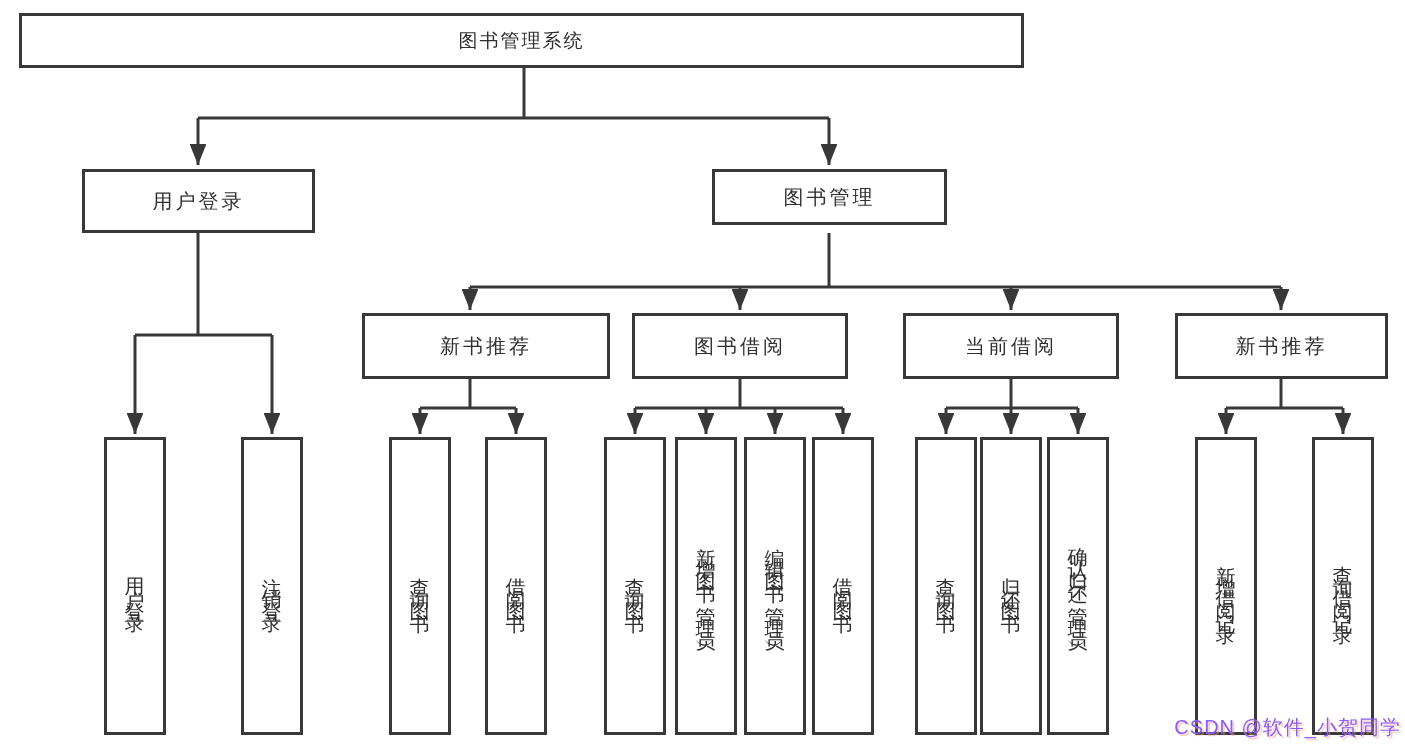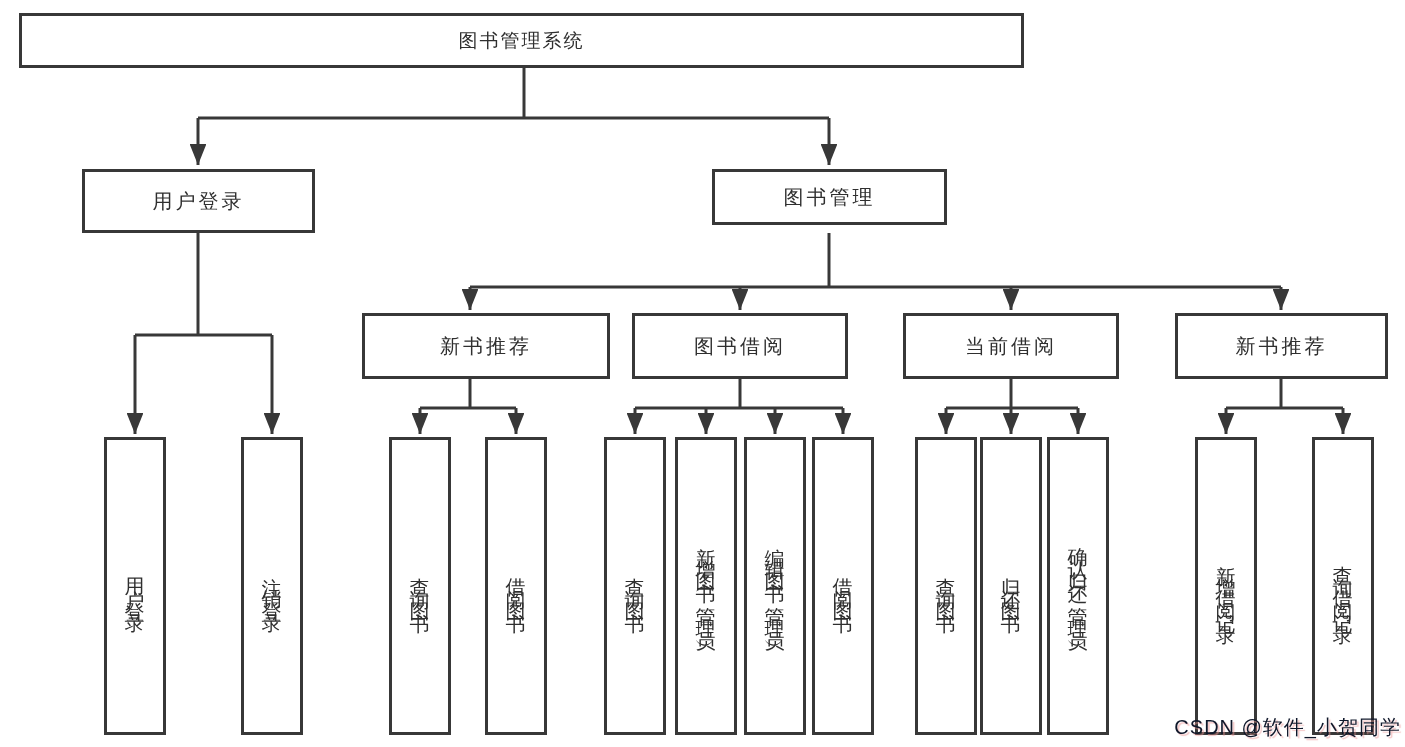--- a/index.html
+++ b/index.html
@@ -15,21 +15,21 @@
   }
   .hlabel{font-size:20px;letter-spacing:3px;white-space:nowrap;color:#2f2f2f;}
   .rootlabel{font-size:19px;letter-spacing:2px;}
   .vlabel{
     writing-mode:vertical-rl;text-orientation:mixed;
     font-size:20px;letter-spacing:12px;line-height:1;
     white-space:nowrap;color:#2f2f2f;
   }
   #watermark{
     position:absolute;right:4px;bottom:6px;z-index:5;
-    font-size:20px;letter-spacing:1px;color:#0f172a;
+    font-size:20px;letter-spacing:1px;color:#8b5cf6;
     text-shadow:2px 2px 1px rgba(235,150,150,0.55);
     white-space:nowrap;
   }
 </style>
 </head>
 <body>
 
 <div id="page">
 
   <svg id="wires" width="1405" height="747" viewBox="0 0 1405 747">

